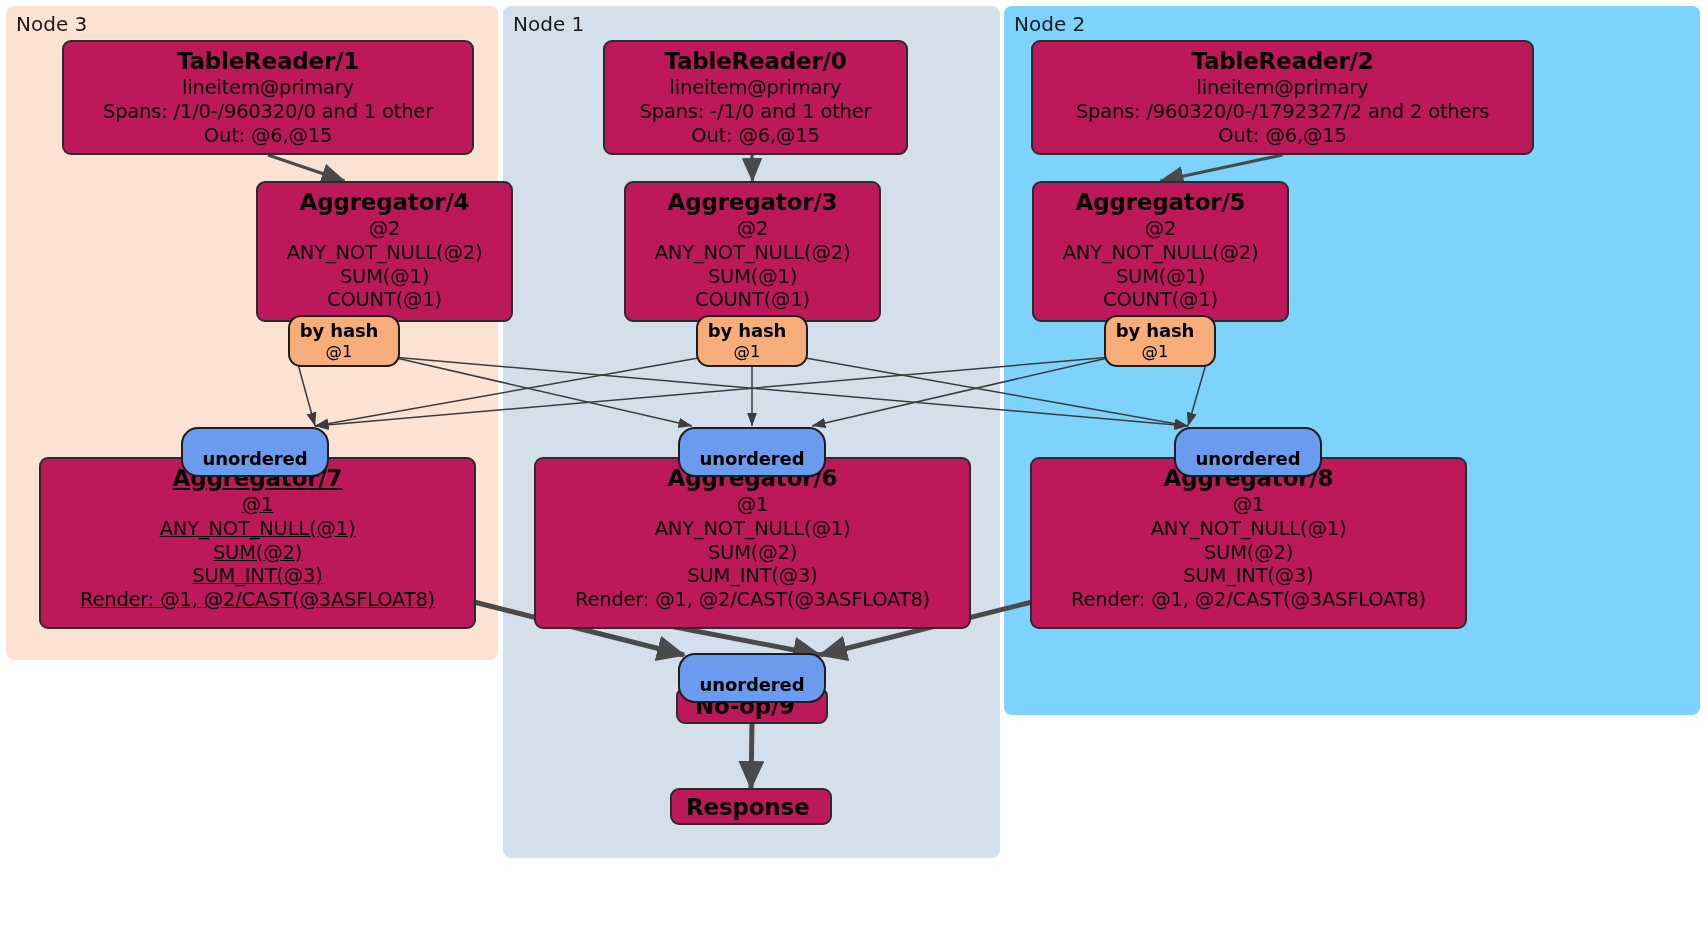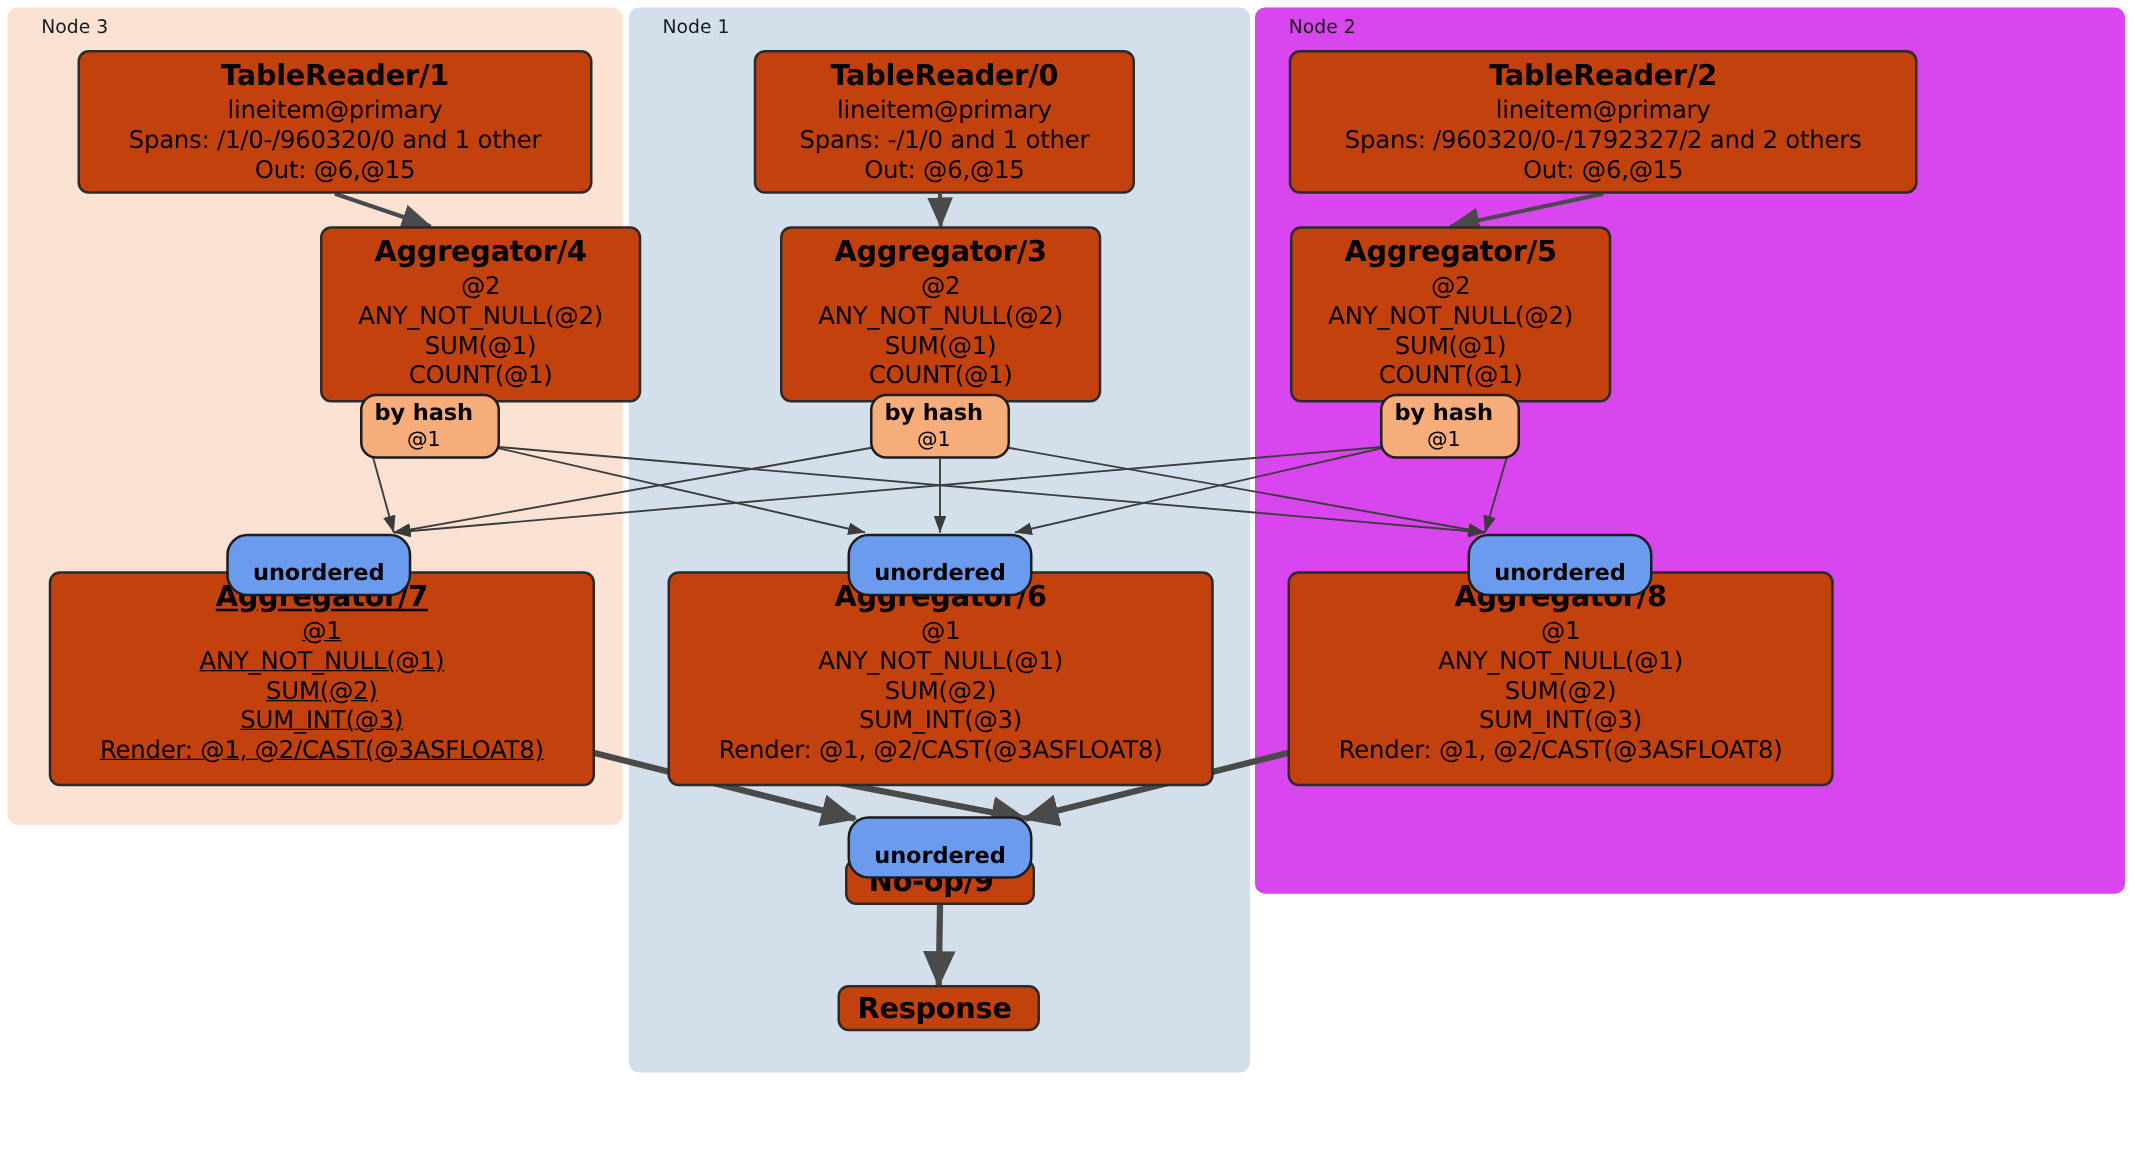--- a/index.html
+++ b/index.html
@@ -19,43 +19,43 @@
   }
 
   
   .panel {
     position: absolute;
     border-radius: 8px;
     box-sizing: border-box;
   }
   .panel-label {
     position: absolute;
-    left: 27px;
+    left: 10px;
     top: 6px;
-    font-size: 15px;
+    font-size: 20px;
     color: #1a1a1a;
     letter-spacing: 0px;
     font-family: "DejaVu Sans", "Liberation Sans", sans-serif;
   }
 
   
   #edges {
     position: absolute;
     left: 0;
     top: 0;
     width: 1708px;
     height: 940px;
     pointer-events: none;
   }
 
   
   .proc {
     position: absolute;
     box-sizing: border-box;
-    background: #c2410c;
+    background: #be185d;
     border: 2px solid #2b2b2b;
     border-radius: 9px;
     text-align: center;
     padding: 5px 8px 6px 8px;
     color: #000;
     line-height: 1.22;
   }
   .proc .title {
     font-weight: bold;
     font-size: 23px;
@@ -113,21 +113,21 @@
 
 <div id="canvas">
 
   <div id="panel-layer">
       <div class="panel" style="left: 6px; top: 6px; width: 492px; height: 654px; background: rgb(251, 226, 211);">
         <div class="panel-label">Node 3</div>
       </div>
       <div class="panel" style="left: 503px; top: 6px; width: 497px; height: 852px; background: rgb(211, 224, 235);">
         <div class="panel-label">Node 1</div>
       </div>
-      <div class="panel" style="left: 1004px; top: 6px; width: 696px; height: 709px; background: #d946ef;">
+      <div class="panel" style="left: 1004px; top: 6px; width: 696px; height: 709px; background: #7dd3fc;">
         <div class="panel-label">Node 2</div>
       </div>
     </div>
 
   <svg id="edges" viewBox="0 0 1708 940" xmlns="http://www.w3.org/2000/svg">
     <defs>
       <marker id="ah-thin" markerWidth="9" markerHeight="9" refX="7.2" refY="3.2" orient="auto" markerUnits="strokeWidth">
         <path d="M0,0 L7.6,3.2 L0,6.4 z" fill="#4a4a4a"></path>
       </marker>
       <marker id="ah-hair" markerWidth="11" markerHeight="11" refX="9" refY="3.4" orient="auto" markerUnits="strokeWidth">

